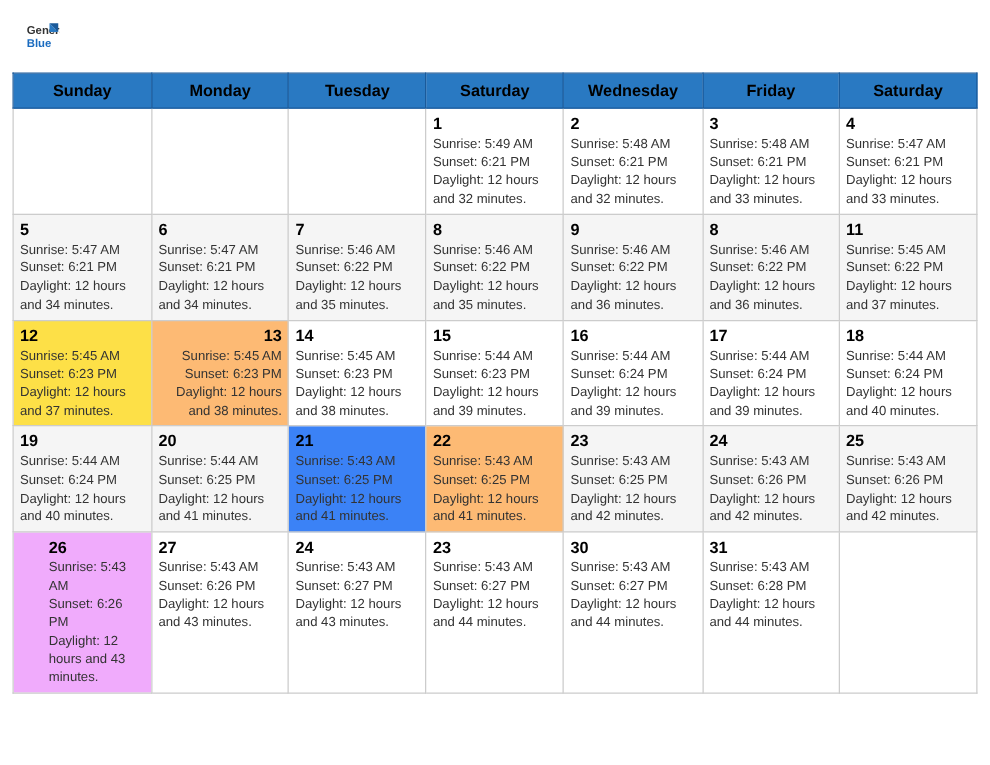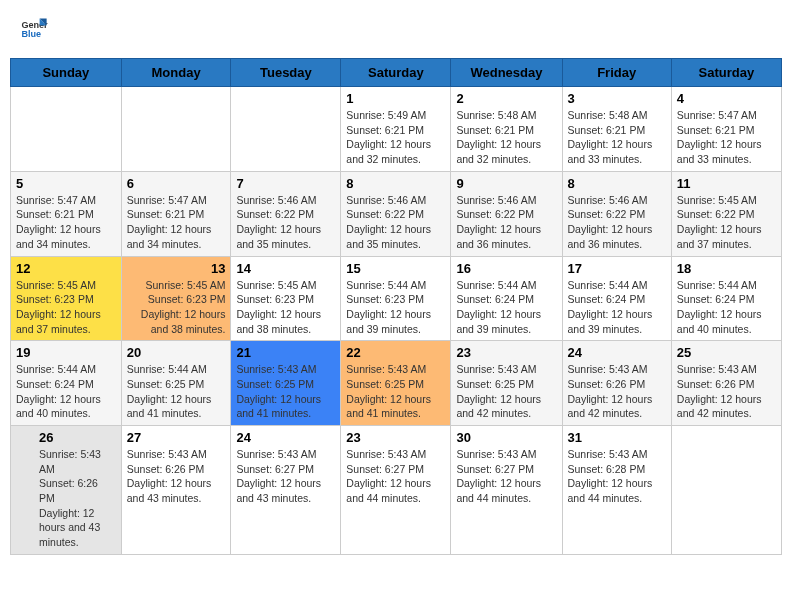--- a/index.html
+++ b/index.html
@@ -217,21 +217,21 @@
         <td style="background: rgb(245, 245, 245);">
           <span class="day-number">24</span>
           <div class="day-info">Sunrise: 5:43 AM<br>Sunset: 6:26 PM<br>Daylight: 12 hours and 42 minutes.</div>
         </td>
         <td style="background: rgb(245, 245, 245);">
           <span class="day-number">25</span>
           <div class="day-info">Sunrise: 5:43 AM<br>Sunset: 6:26 PM<br>Daylight: 12 hours and 42 minutes.</div>
         </td>
       </tr>
       <tr>
-        <td style="background: #e5e5e5; padding-left: 28px;">
+        <td style="background: #f0abfc; padding-left: 28px;">
           <span class="day-number">26</span>
           <div class="day-info">Sunrise: 5:43 AM<br>Sunset: 6:26 PM<br>Daylight: 12 hours and 43 minutes.</div>
         </td>
         <td style="background: rgb(255, 255, 255);">
           <span class="day-number">27</span>
           <div class="day-info">Sunrise: 5:43 AM<br>Sunset: 6:26 PM<br>Daylight: 12 hours and 43 minutes.</div>
         </td>
         <td style="background: rgb(255, 255, 255);">
           <span class="day-number">24</span>
           <div class="day-info">Sunrise: 5:43 AM<br>Sunset: 6:27 PM<br>Daylight: 12 hours and 43 minutes.</div>

